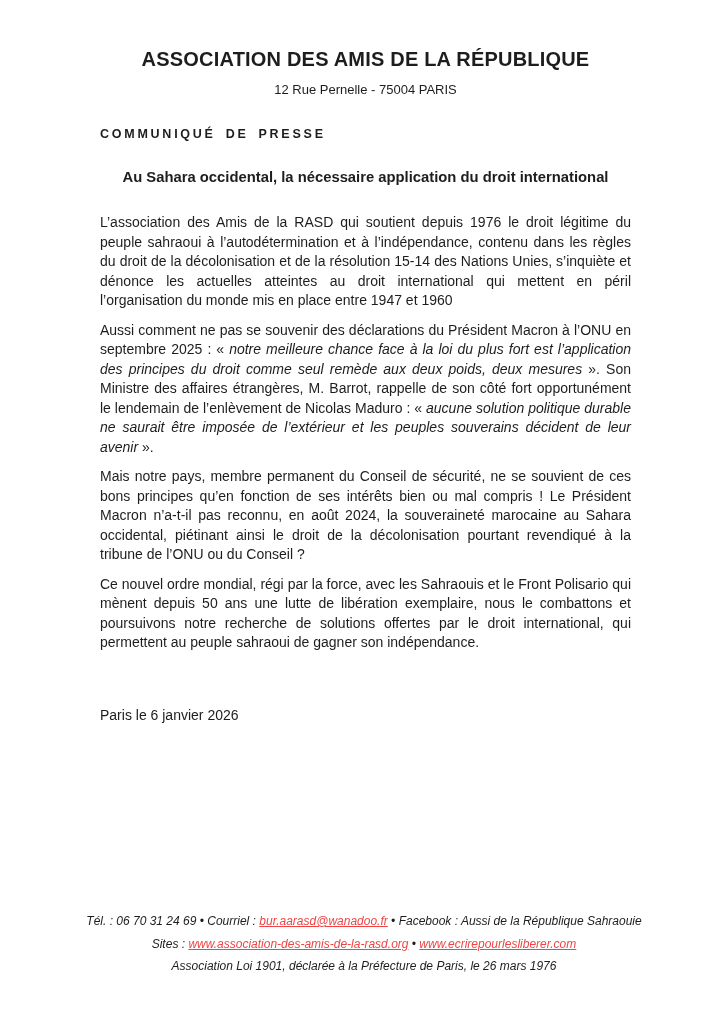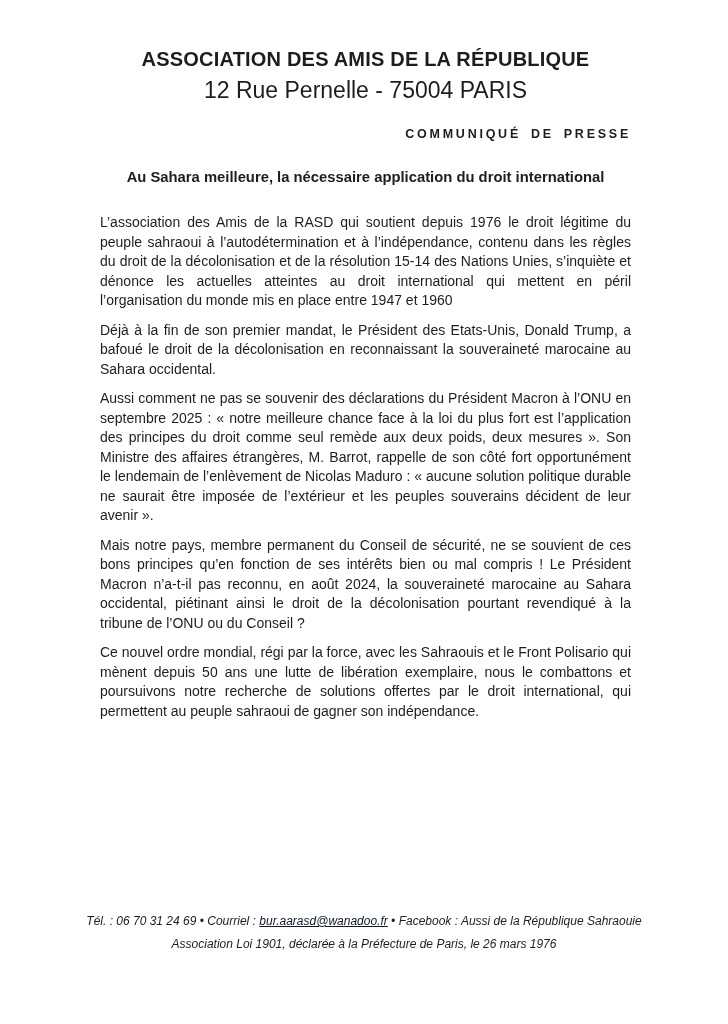--- a/index.html
+++ b/index.html
@@ -9,72 +9,73 @@
     background: #ffffff;
     color: #1d1d1f;
     font-family: "Liberation Sans", "DejaVu Sans", sans-serif;
   }
   .content { padding: 44px 97px 0 100px; }
   .org-name {
     text-align: center; font-weight: bold;
     font-size: 20px; line-height: 31px; letter-spacing: 0.2px;
   }
   .address {
-    text-align: center; font-size: 23px; line-height: 24px; margin-top: 3px;
+    text-align: center; font-size: 13px; line-height: 24px; margin-top: 3px;
   }
   .kicker {
-    text-align: right; font-weight: bold;
+    text-align: left; font-weight: bold;
     font-size: 12.5px; line-height: 16px;
     letter-spacing: 0.22em; word-spacing: 0.3em;
     margin-top: 24px;
   }
   .doc-title {
     text-align: center; font-weight: bold;
     font-size: 14.8px; line-height: 19px;
     margin-top: 26px;
   }
   .doc-body { margin-top: 26px; }
   .para {
     margin: 0 0 10px 0;
     font-size: 14px; line-height: 19.5px;
     text-align: justify;
   }
-  .italic { }
+  .italic { font-style: italic; }
   .dateline { font-size: 14px; line-height: 20px; margin-top: 52px; }
   .footer {
     position: absolute; left: 0; right: 0; top: 910px;
     text-align: center;
     font-style: italic;
     font-size: 12px; line-height: 22.5px;
     color: #1d1d1f;
   }
-  .doc-link { color: #0f172a; text-decoration: underline; cursor: pointer; }
+  .doc-link { color: #ef4444; text-decoration: underline; cursor: pointer; }
 </style>
 </head>
 <body>
 
 <div class="page">
   <div class="content">
 
     <header>
       <div class="org-name">ASSOCIATION DES AMIS DE LA RÉPUBLIQUE</div>
       <div class="address">12 Rue Pernelle - 75004 PARIS</div>
     </header>
 
     <div class="kicker">COMMUNIQUÉ DE PRESSE</div>
 
-    <div class="doc-title">Au Sahara meilleure, la nécessaire application du droit international</div>
+    <div class="doc-title">Au Sahara occidental, la nécessaire application du droit international</div>
 
     <div class="doc-body">
         <p class="para"><span>L’association des Amis de la RASD qui soutient depuis 1976 le droit légitime du peuple sahraoui à l’autodétermination et à l’indépendance, contenu dans les règles du droit de la décolonisation et de la résolution 15-14 des Nations Unies, s’inquiète et dénonce les actuelles atteintes au droit international qui mettent en péril l’organisation du monde mis en place entre 1947 et 1960</span></p>
-        <p class="para"><span>Déjà à la fin de son premier mandat, le Président des Etats-Unis, Donald Trump, a bafoué le droit de la décolonisation en reconnaissant la souveraineté marocaine au Sahara occidental.</span></p>
         <p class="para"><span>Aussi comment ne pas se souvenir des déclarations du Président Macron à l’ONU en septembre 2025 : «&nbsp;</span><span class="italic">notre meilleure chance face à la loi du plus fort est l’application des principes du droit comme seul remède aux deux poids, deux mesures</span><span>&nbsp;». Son Ministre des affaires étrangères, M. Barrot, rappelle de son côté fort opportunément le lendemain de l’enlèvement de Nicolas Maduro : «&nbsp;</span><span class="italic">aucune solution politique durable ne saurait être imposée de l’extérieur et les peuples souverains décident de leur avenir</span><span>&nbsp;».</span></p>
         <p class="para"><span>Mais notre pays, membre permanent du Conseil de sécurité, ne se souvient de ces bons principes qu’en fonction de ses intérêts bien ou mal compris ! Le Président Macron n’a-t-il pas reconnu, en août 2024, la souveraineté marocaine au Sahara occidental, piétinant ainsi le droit de la décolonisation pourtant revendiqué à la tribune de l’ONU ou du Conseil ?</span></p>
         <p class="para"><span>Ce nouvel ordre mondial, régi par la force, avec les Sahraouis et le Front Polisario qui mènent depuis 50 ans une lutte de libération exemplaire, nous le combattons et poursuivons notre recherche de solutions offertes par le droit international, qui permettent au peuple sahraoui de gagner son indépendance.</span></p>
       </div>
 
+    <div class="dateline">Paris le 6 janvier 2026</div>
   </div>
 
   <footer class="footer">
     <div><span>Tél. : 06 70 31 24 69 • Courriel : </span><a href="#" class="doc-link">bur.aarasd@wanadoo.fr</a><span> • Facebook : Aussi de la République Sahraouie</span></div>
+    <div><span>Sites : </span><a href="#" class="doc-link">www.association-des-amis-de-la-rasd.org</a><span> • </span><a href="#" class="doc-link">www.ecrirepourlesliberer.com</a></div>
     <div><span>Association Loi 1901, déclarée à la Préfecture de Paris, le 26 mars 1976</span></div>
   </footer>
 </div>
 
 </body></html>

